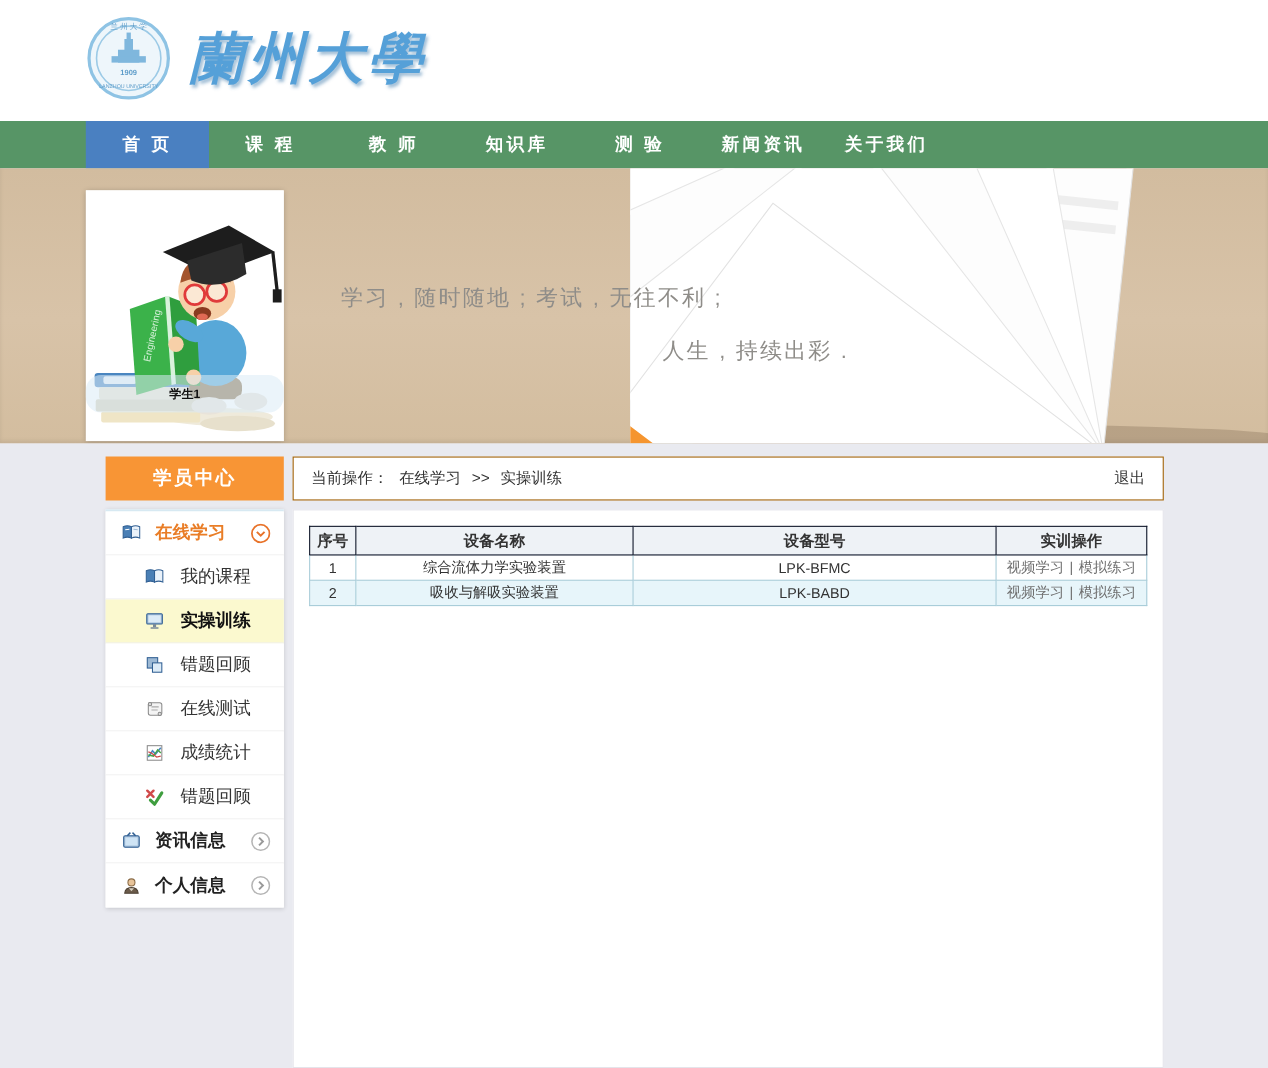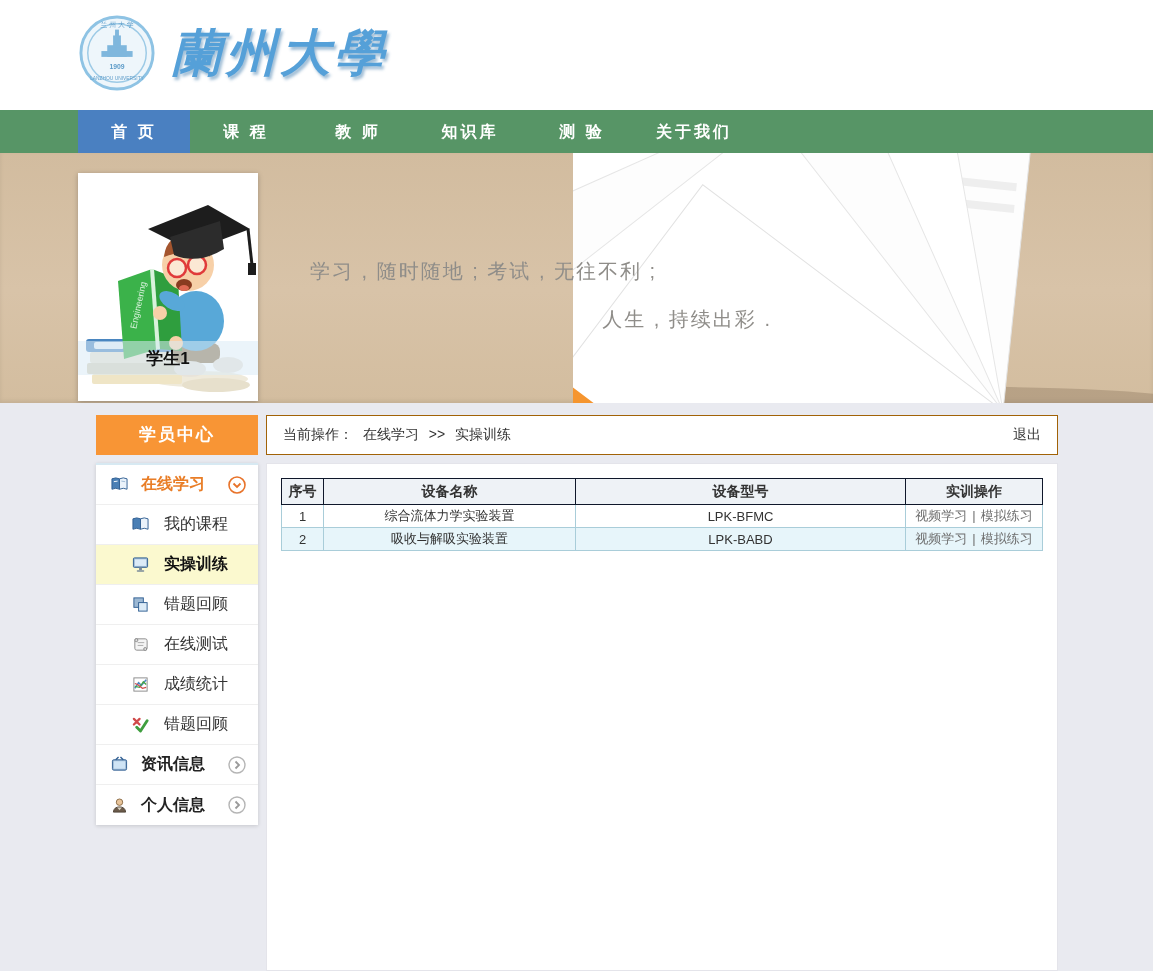--- a/index.html
+++ b/index.html
@@ -27,21 +27,21 @@
     box-shadow:inset 0 -2px 4px rgba(0,0,0,.08); }
   .fan-art { position:absolute; top:0; right:0; width:580px; height:250px; }
   .slogan { position:absolute; left:310px; top:94px; width:462px;
     color:#8f8d89; font-size:20px; letter-spacing:2px; line-height:48px; }
   .slogan .line2 { text-align:right; }
   .student-card { position:absolute; left:78px; top:20px; width:180px; height:228px;
     background:#ffffff; box-shadow:0 1px 5px rgba(0,0,0,.25); }
   .student-art { position:absolute; left:0; top:0; width:180px; height:228px; }
   .student-name-band { position:absolute; left:0; right:0; bottom:26px; height:34px;
     background:rgba(219,235,246,.55); display:flex; align-items:center; justify-content:center;
-    font-size:17px; font-weight:bold; color:#111; }
+    font-size:11px; font-weight:bold; color:#111;border-radius:14px; }
 
   
   .page-body { width:980px; margin:12px 0 0 78px; display:flex; gap:8px; align-items:flex-start; }
 
   
   .sidebar { width:180px; flex:none;padding-left:18px; }
   .member-header { height:40px; background:#f89535; color:#fff; font-size:17px;
     font-weight:bold; text-align:center; line-height:40px; letter-spacing:2px; cursor:pointer; }
   .menu { margin-top:8px; background:#fff; border-top:2px solid #d7e9f2;
     box-shadow:0 1px 4px rgba(0,0,0,.15); }
@@ -98,20 +98,21 @@
   </div>
 </div>
 
 <div class="navbar">
   <div class="nav-inner">
     <div class="nav-item active">首 页</div>
     <div class="nav-item">课 程</div>
     <div class="nav-item">教 师</div>
     <div class="nav-item">知识库</div>
     <div class="nav-item">测 验</div>
+    <div class="nav-item">新闻资讯</div>
     <div class="nav-item">关于我们</div>
   </div>
 </div>
 
 <div class="banner">
 
   <svg class="fan-art" viewBox="0 0 580 250">
     <ellipse cx="330" cy="247" rx="280" ry="14" fill="rgba(110,90,70,.28)"></ellipse>
 
     <g transform="rotate(6 430 258)">

